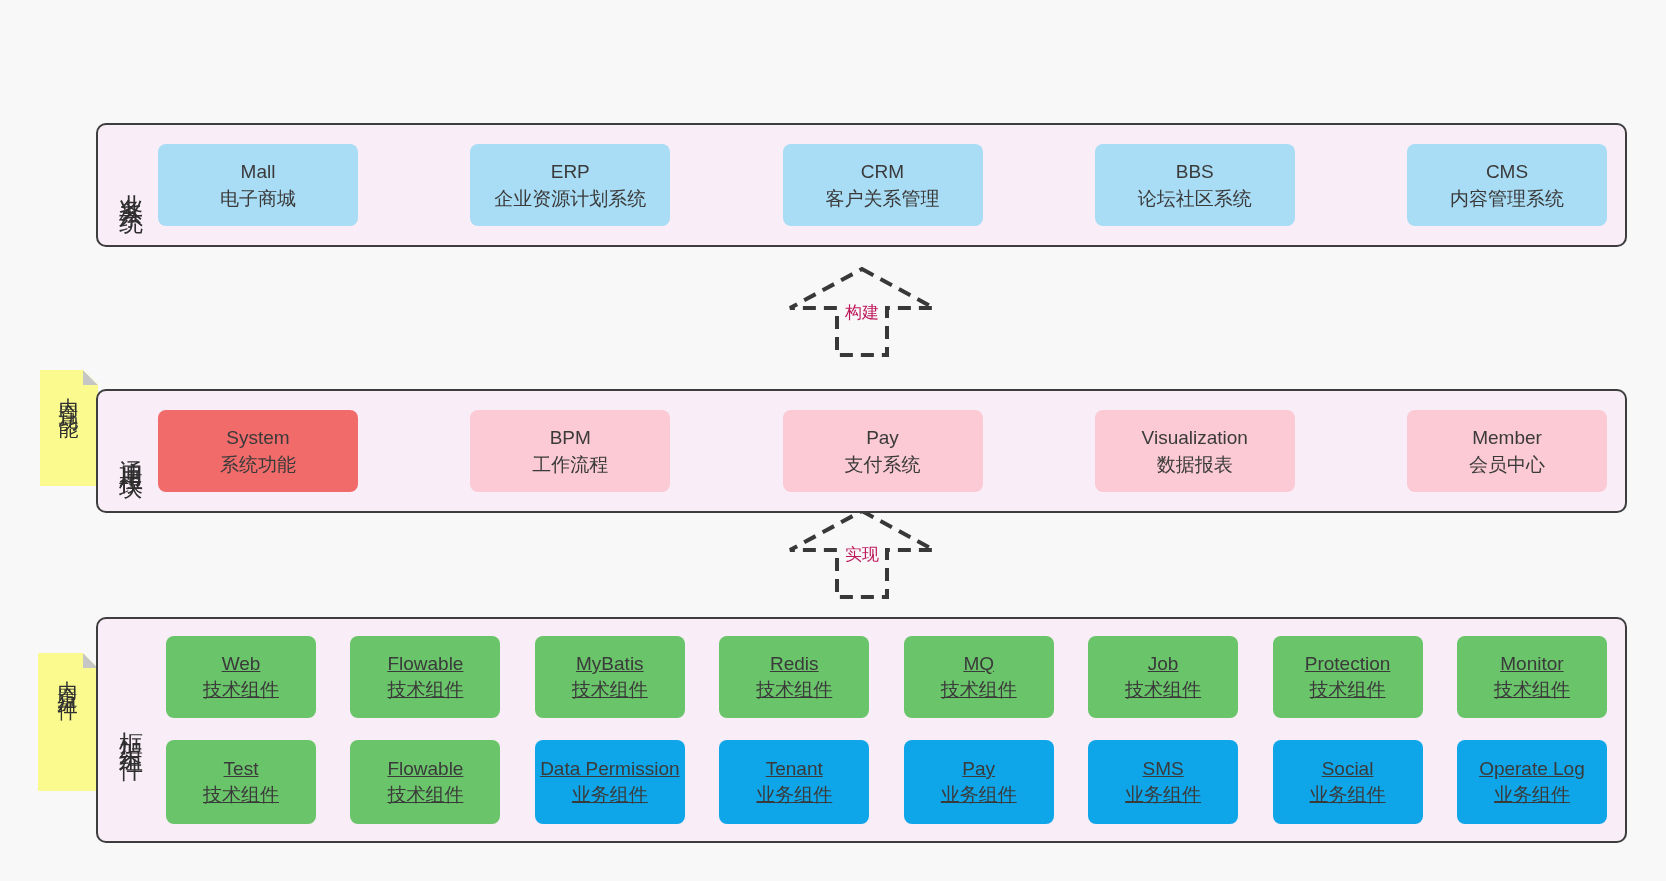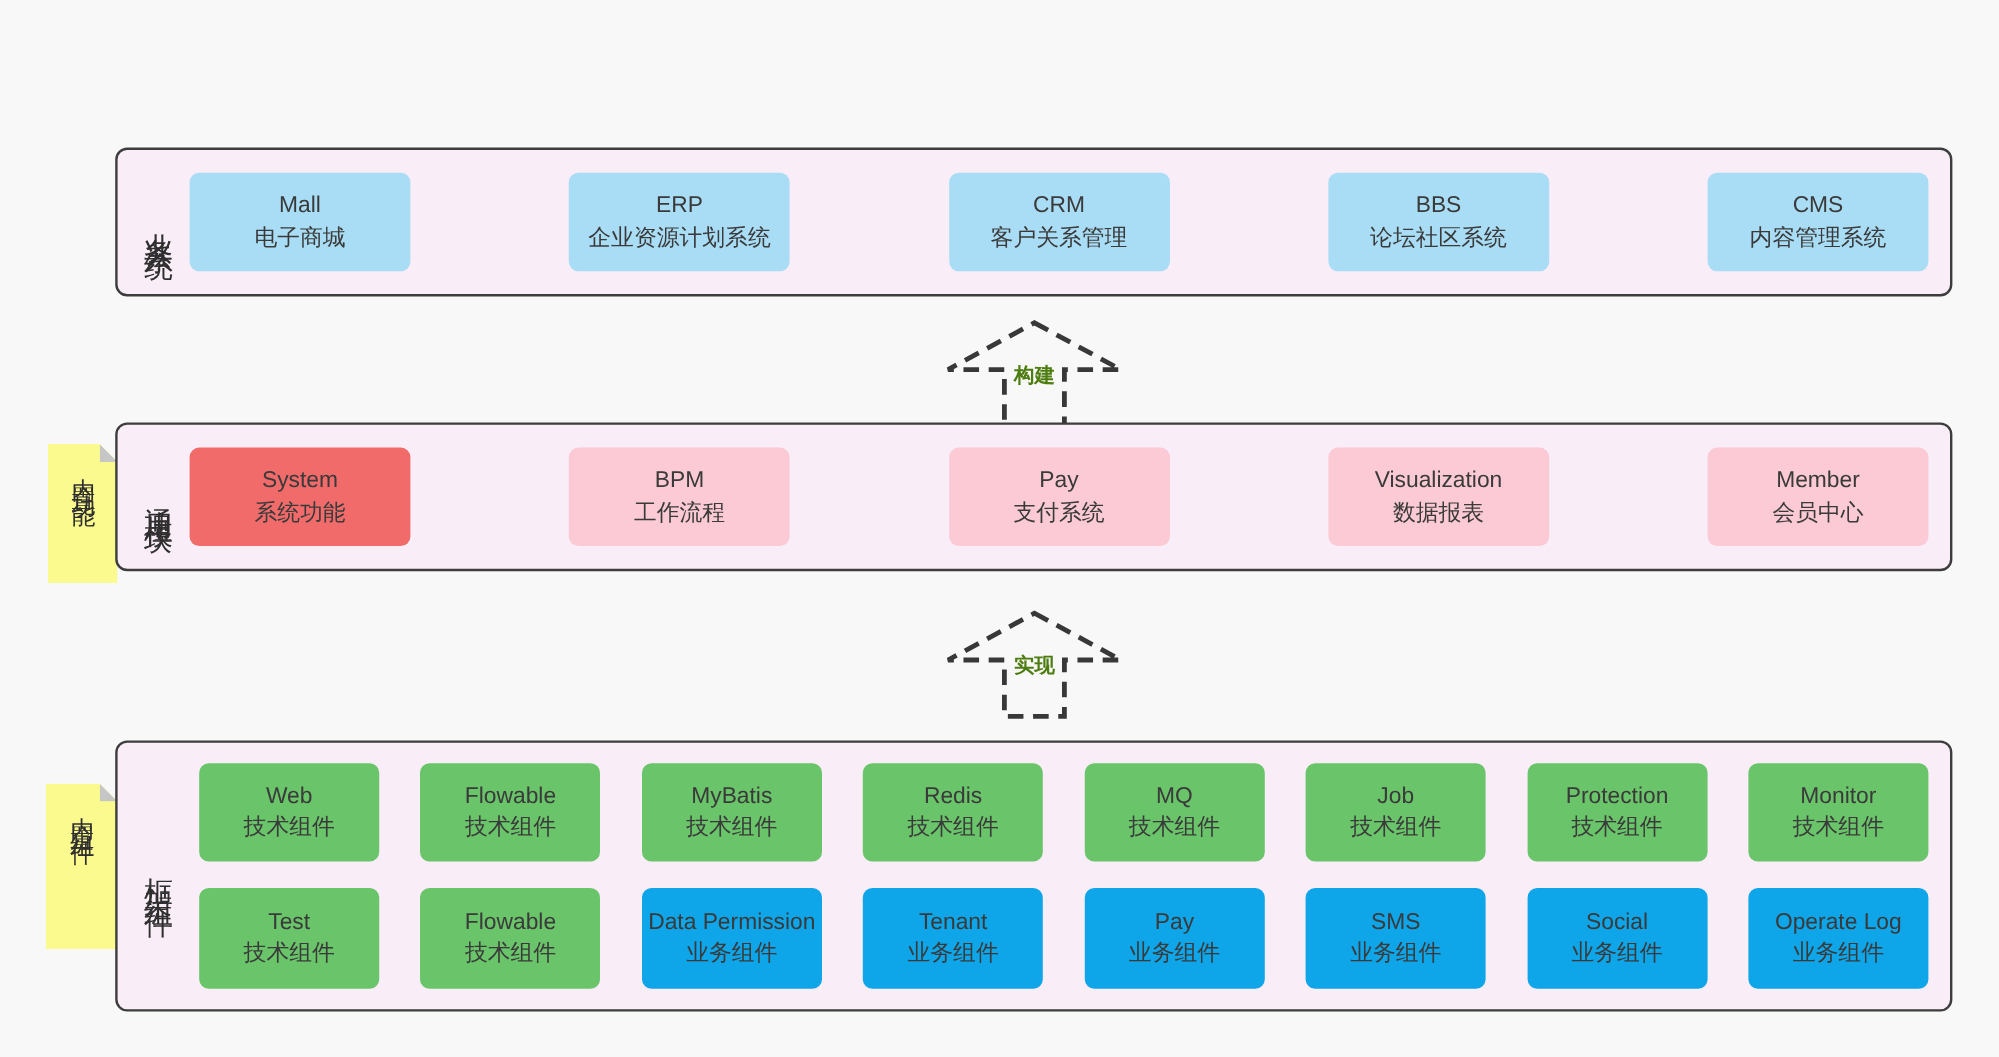--- a/index.html
+++ b/index.html
@@ -20,21 +20,21 @@
     box-sizing: border-box;
     background: #f9edf7;
     border: 2px solid #3d3d3d;
     border-radius: 10px;
     display: flex;
     align-items: center;
     padding: 0 18px 0 14px;
     z-index: 1;
   }
   .tier-1 { top: 123px; height: 124px; }
-  .tier-2 { top: 352px; height: 124px; }
+  .tier-2 { top: 389px; height: 124px; }
   .tier-3 { top: 617px; height: 226px; }
 
   .tier-label {
     writing-mode: vertical-rl;
     text-orientation: upright;
     font-size: 24px;
     letter-spacing: 5px;
     color: #2f2f2f;
     line-height: 30px;
     margin: 0 4px;
@@ -47,25 +47,26 @@
     display: flex;
     justify-content: space-between;
     margin-left: 8px;
   }
   .box-grid {
     flex: 1;
     margin-left: 8px;
     display: flex;
     flex-direction: column;
     gap: 22px;
+    text-decoration: underline;
   }
   
   .box {
     box-sizing: border-box;
-    width: 184px;
+    width: 200px;
     height: 82px;
     border-radius: 8px;
     display: flex;
     flex-direction: column;
     justify-content: center;
     align-items: center;
     text-align: center;
     font-size: 19px;
     line-height: 27px;
     padding: 2px 4px;
@@ -118,23 +119,22 @@
   .arrow-2 { left: 786px; top: 508px; }
   .arrow svg { display: block; }
   .arrow-label {
     position: absolute;
     left: 50%;
     top: 34px;
     transform: translateX(-50%);
     background: #f8f8f8;
     padding: 1px 4px;
     font-size: 17px;
-    color: #4d7c0f;
+    color: #be185d;
     white-space: nowrap;
-    font-weight: bold;
   }
 </style>
 </head>
 <body>
 
 <div class="canvas">
 
   <div class="note note-1">
     <span class="note-fold"></span>
     <span class="note-text">内置功能</span>

